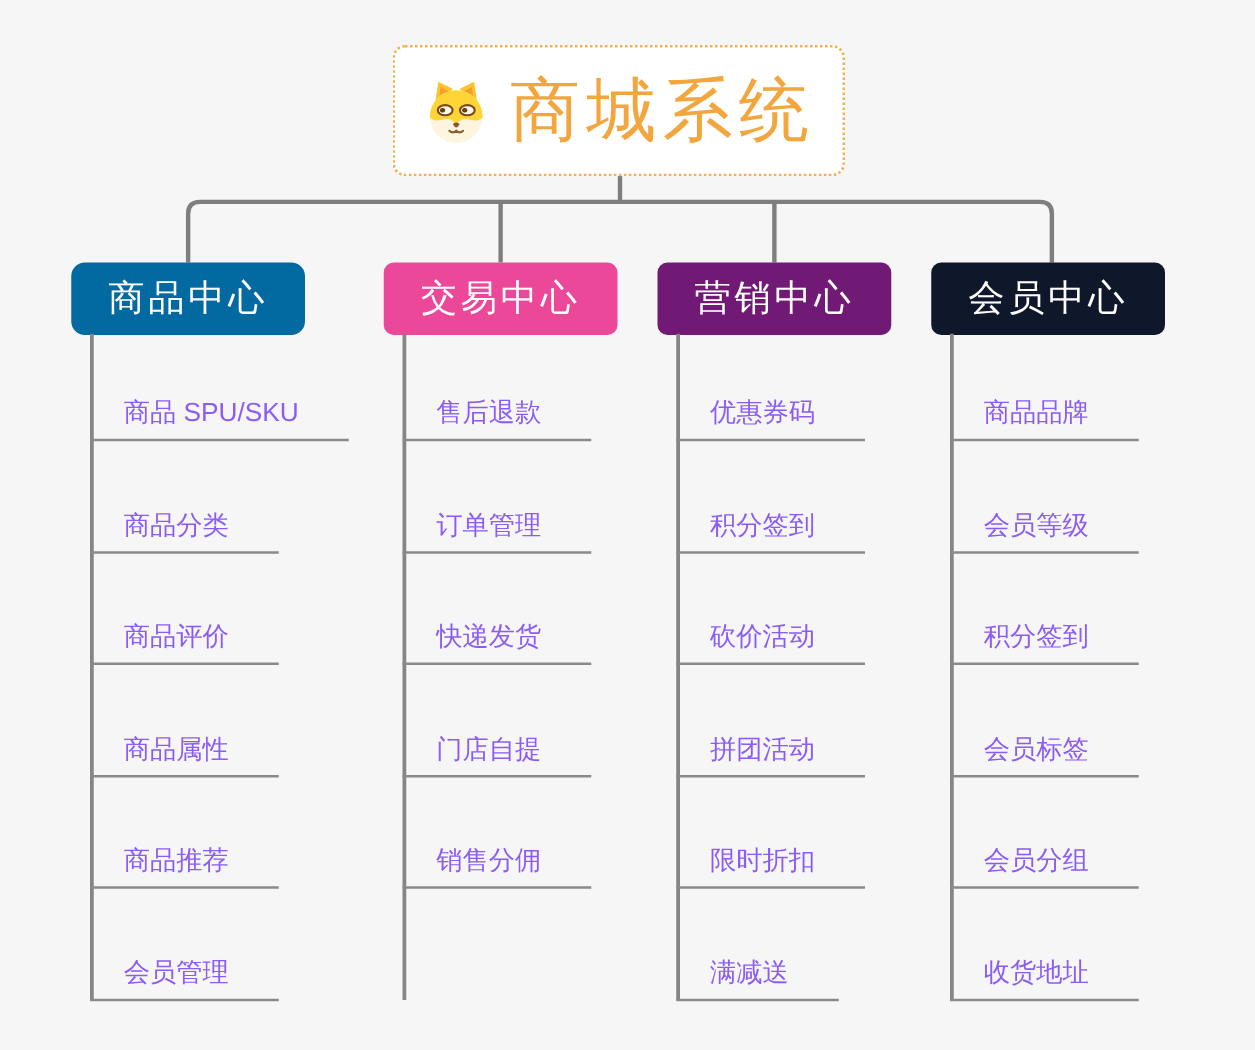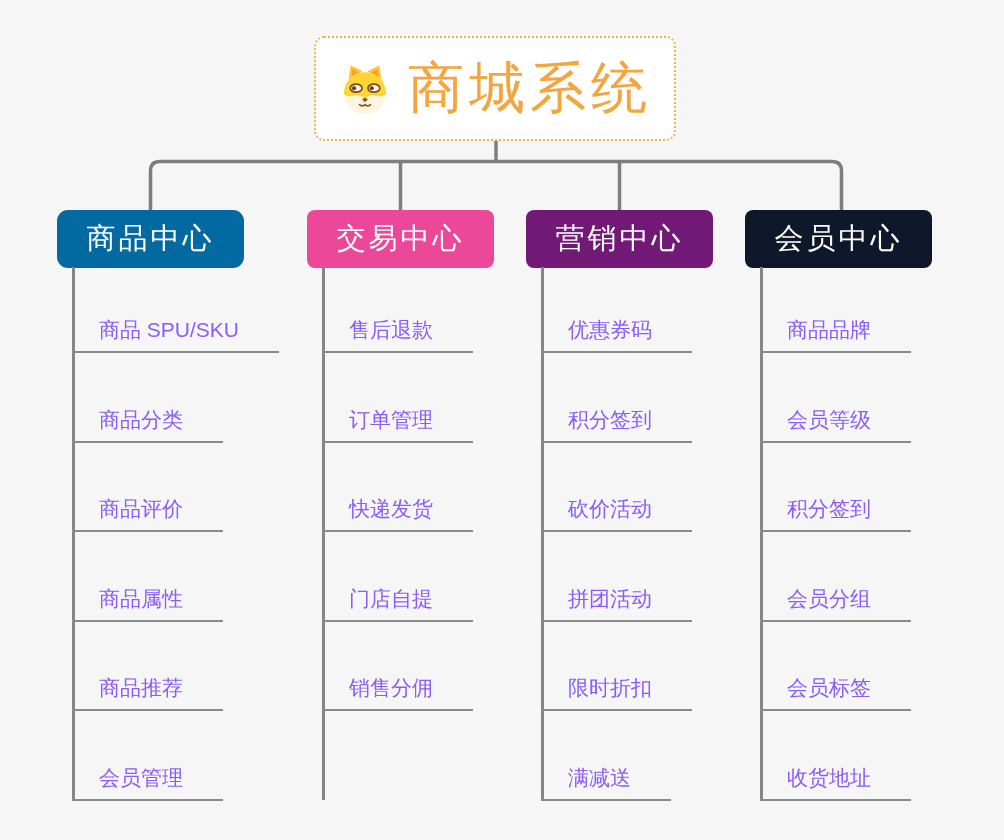--- a/index.html
+++ b/index.html
@@ -154,19 +154,19 @@
     </div>
   </div>
 
   <div class="col" style="left:745px">
     <div class="branch-box" style="background: #0f172a;">会员中心</div>
     <div class="vline"></div>
     <div class="children">
       <div class="child">商品品牌</div>
       <div class="child">会员等级</div>
       <div class="child">积分签到</div>
+      <div class="child">会员标签</div>
       <div class="child">会员分组</div>
-      <div class="child">会员标签</div>
       <div class="child">收货地址</div>
     </div>
   </div>
 
 </div>
 
 </body></html>

